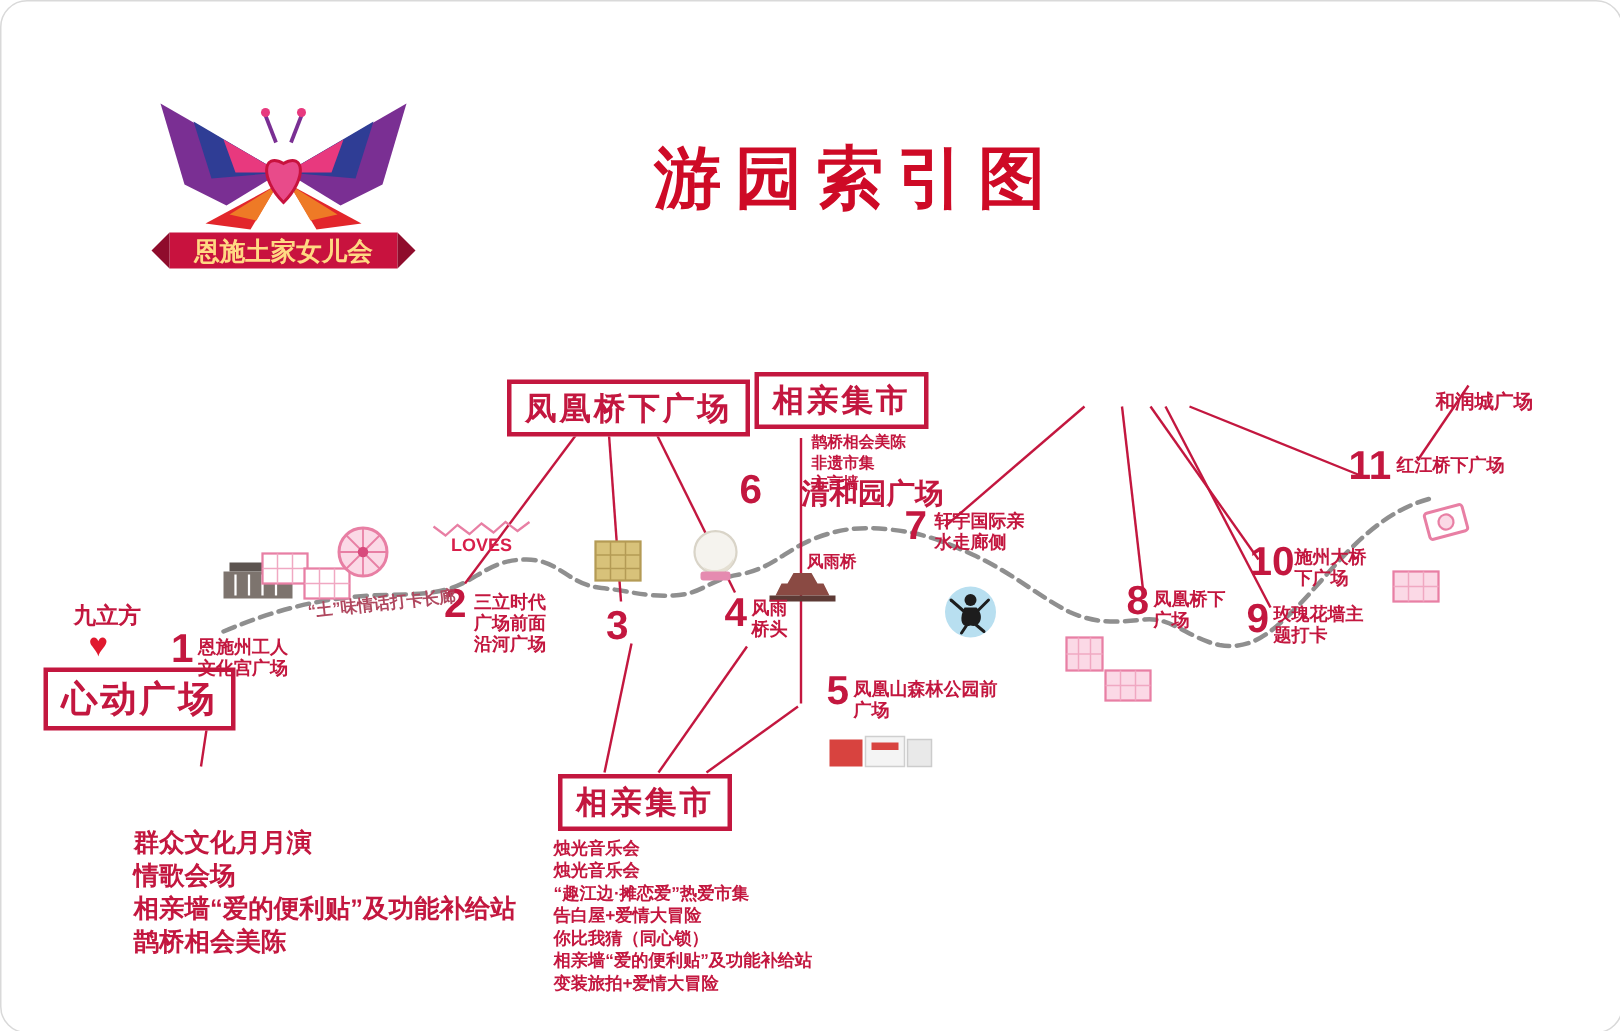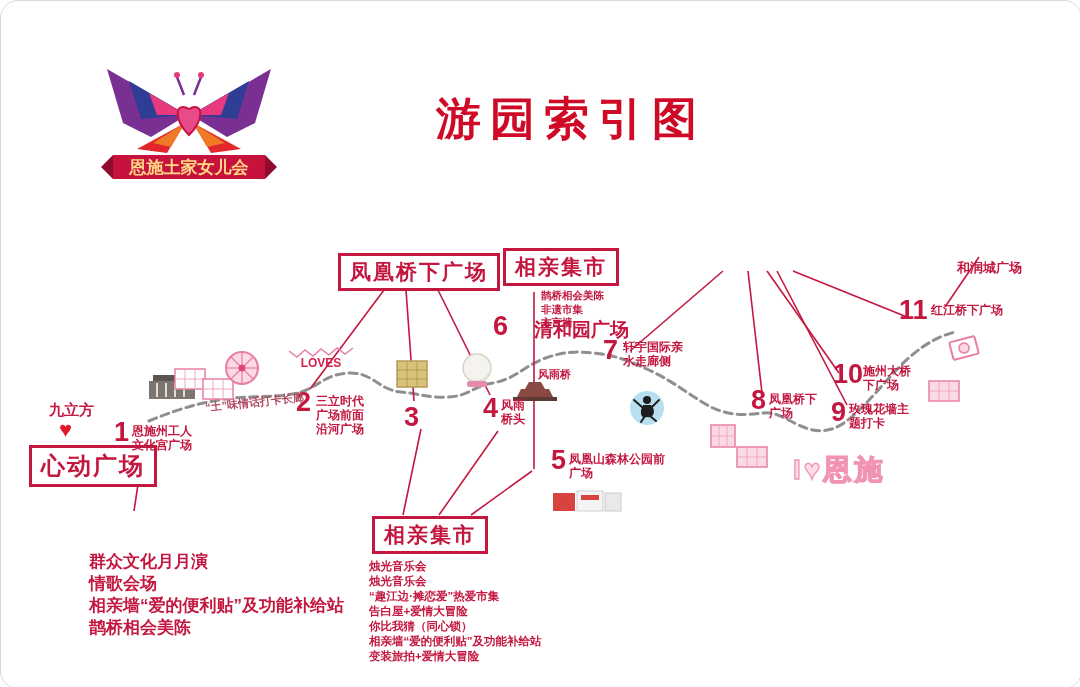--- a/index.html
+++ b/index.html
@@ -263,15 +263,14 @@
     <div>“趣江边·摊恋爱”热爱市集</div>
     <div>告白屋+爱情大冒险</div>
     <div>你比我猜（同心锁）</div>
     <div>相亲墙“爱的便利贴”及功能补给站</div>
     <div>变装旅拍+爱情大冒险</div>
   </div>
 
 
   <div class="small-note" style="left:204px;top:394px;transform:rotate(-6deg)">“土”味情话打卡长廊</div>
   <div class="small-note" style="left:537px;top:366px;color:#c3173f">风雨桥</div>
-  <div class="i-love" style="left:792px;top:450px">I♥恩施</div>
 
 </div>
 
 </body></html>

